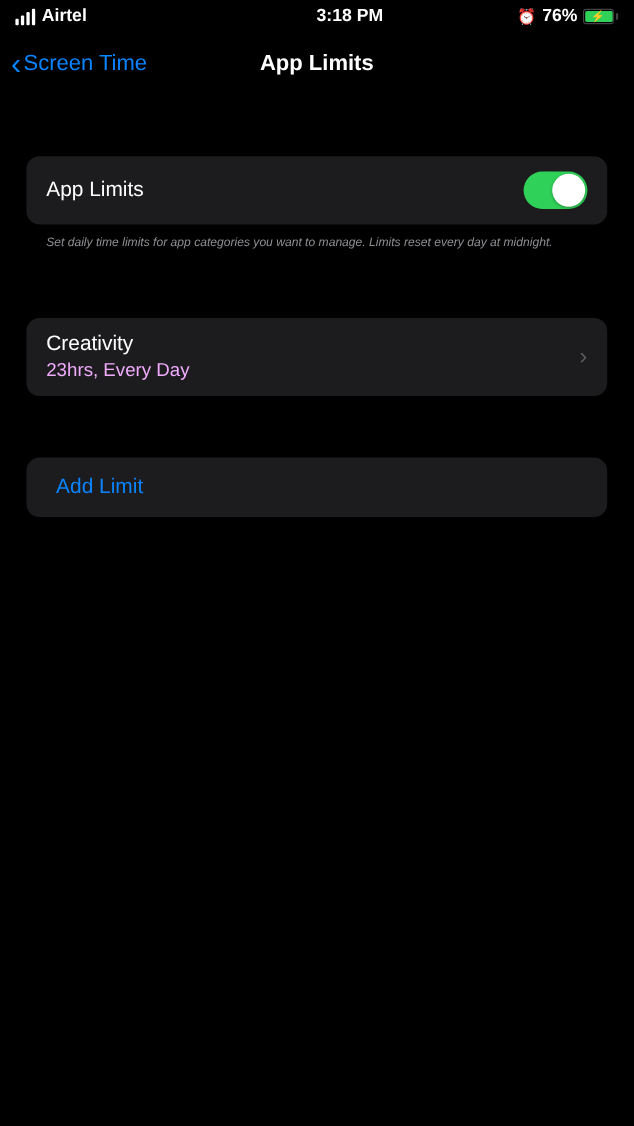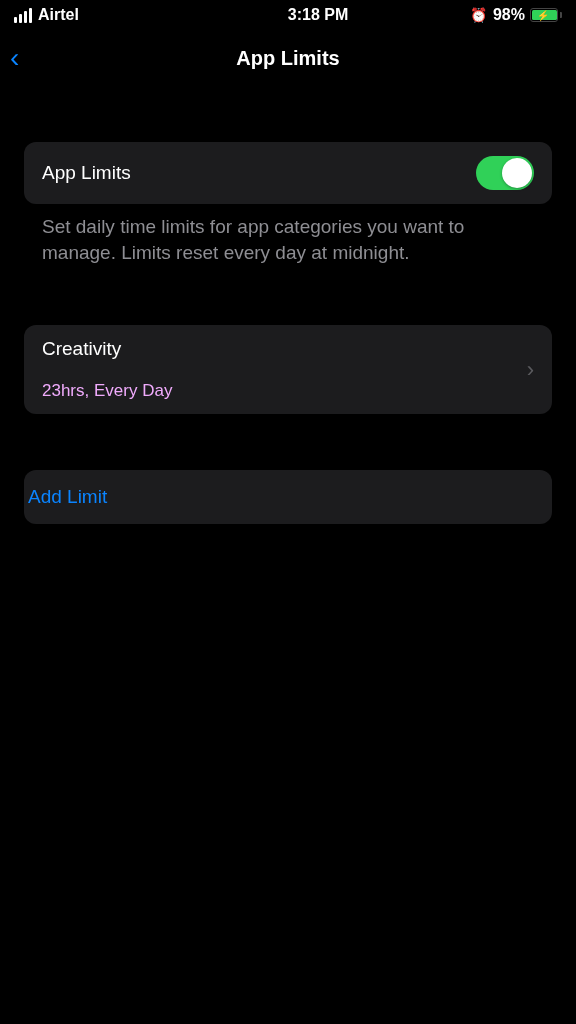--- a/index.html
+++ b/index.html
@@ -70,76 +70,78 @@
     .toggle-knob {
       position: absolute; right: 2px; top: 2px;
       width: 30px; height: 30px;
       background: #fff; border-radius: 50%;
       box-shadow: 0 1px 3px rgba(0,0,0,0.3);
     }
     
     .footer-text {
       padding: 10px 18px 0;
       color: #8e8e93;
-      font-size: 19px;
+      font-size: 11px;
       line-height: 1.35;
+      font-style: italic;
     }
     
     .spacer { height: 48px; }
     
     .limit-cell {
       background: #1c1c1e;
       padding: 13px 18px;
       display: flex; align-items: center; justify-content: space-between;
       border-radius: 12px;
     }
-    .limit-text { display: flex; flex-direction: column; gap: 21px; }
+    .limit-text { display: flex; flex-direction: column; gap: 3px; }
     .limit-title { font-size: 19px; }
     .limit-subtitle { font-size: 17px; color: #f0abfc; }
     .chevron-right { color: #5a5a5e; font-size: 22px; font-weight: 300; }
     
     .spacer2 { height: 56px; }
     
     .add-cell {
       background: #1c1c1e;
-      padding: 16px 4px;
+      padding: 16px 27px;
       border-radius: 12px;
     }
     .add-label { color: #0a84ff; font-size: 19px; }
   </style>
 </head>
 <body>
 
 <div class="status-bar">
   <div class="status-left">
     <div class="signal-bars">
       <div class="bar b1"></div>
         <div class="bar b2"></div>
         <div class="bar b3"></div>
         <div class="bar b4"></div>
     </div>
     <span>Airtel</span>
   </div>
   <div class="status-center">3:18 PM</div>
   <div class="status-right">
     <span class="alarm-icon">⏰</span>
-    <span>98%</span>
+    <span>76%</span>
     <div class="battery">
       <div class="battery-body">
         <div class="battery-fill"></div>
         <span class="battery-bolt">⚡</span>
       </div>
       <div class="battery-tip"></div>
     </div>
   </div>
 </div>
 
 <div class="nav-bar">
   <div class="back-btn">
     <span class="chevron-left">‹</span>
+    <span>Screen Time</span>
   </div>
   <div class="nav-title">App Limits</div>
 </div>
 
 <div class="content">
 
   <div class="cell-group">
     <div class="cell">
       <span class="cell-label">App Limits</span>
       <div class="toggle">

